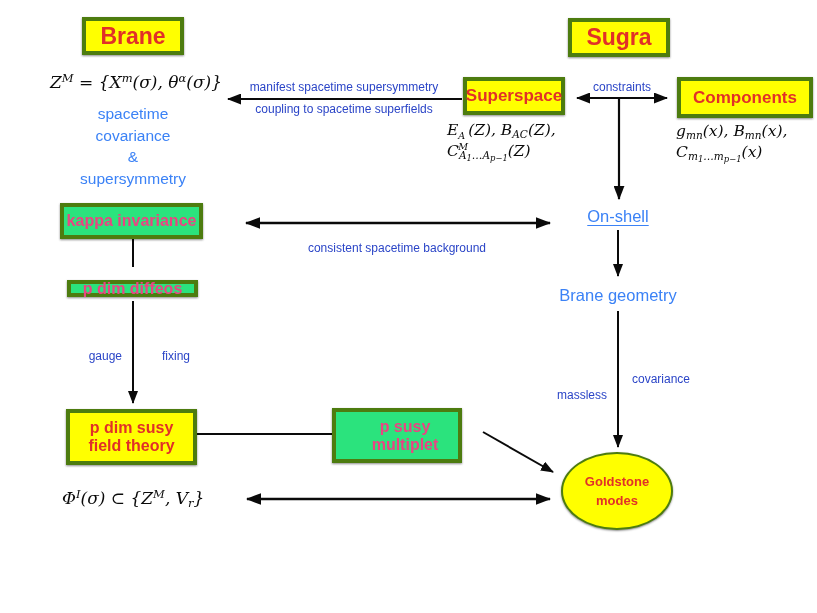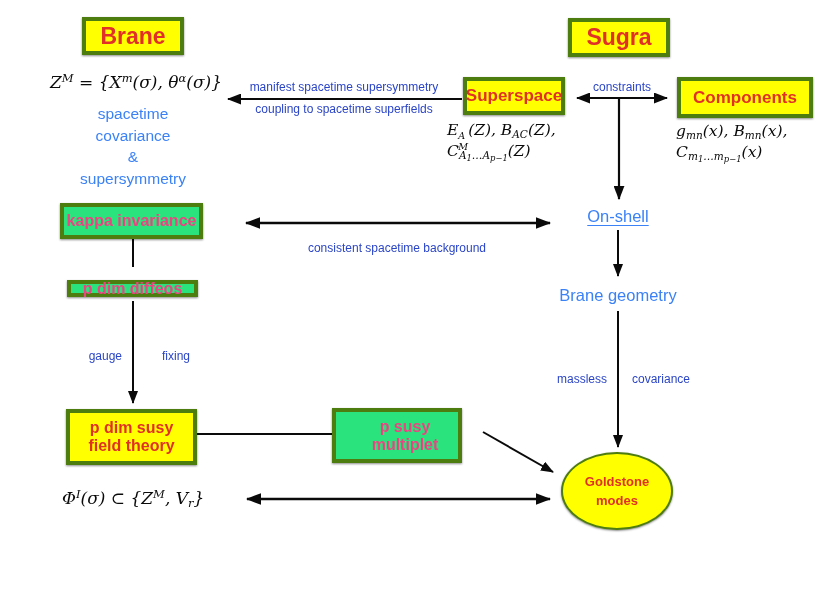--- a/index.html
+++ b/index.html
@@ -96,21 +96,21 @@
   </div>
 
   <div class="abs blue-label" style="left:247px;top:201px;width:300px;margin-top:40px;">consistent spacetime background</div>
 
   <div class="abs black-label center underline" style="left:568px;top:207px;width:100px;font-size:16.5px;">On-shell</div>
   <div class="abs black-label center" style="left:543px;top:286px;width:150px;font-size:16.5px;">Brane geometry</div>
 
   <div class="abs blue-label" style="left:60px;top:349px;width:62px;text-align:right;">gauge</div>
   <div class="abs blue-label" style="left:145px;top:349px;width:62px;text-align:center;">fixing</div>
 
-  <div class="abs blue-label" style="left:539px;top:372px;width:68px;text-align:right;">massless</div>
+  <div class="abs blue-label" style="left:539px;top:388px;width:68px;text-align:right;">massless</div>
   <div class="abs blue-label" style="left:632px;top:372px;width:80px;text-align:left;">covariance</div>
 
   <div class="abs node node-yellow small-box two-line" style="left:66px;top:409px;width:131px;height:56px;">
     <span>
       <span>p dim susy</span><br>
       <span>field theory</span>
     </span>
   </div>
   <div class="abs node node-green small-box two-line" style="left:332px;top:408px;width:130px;height:55px;padding-left:16px;">
     <span>

